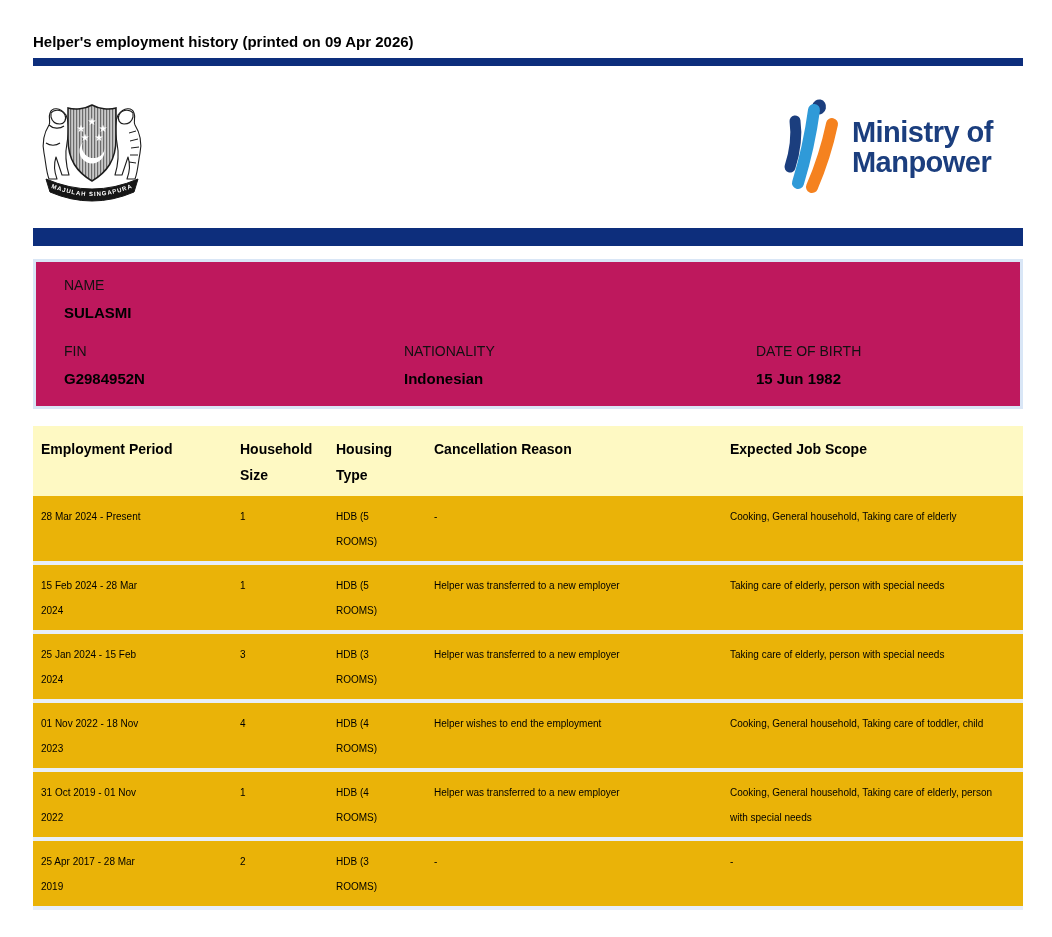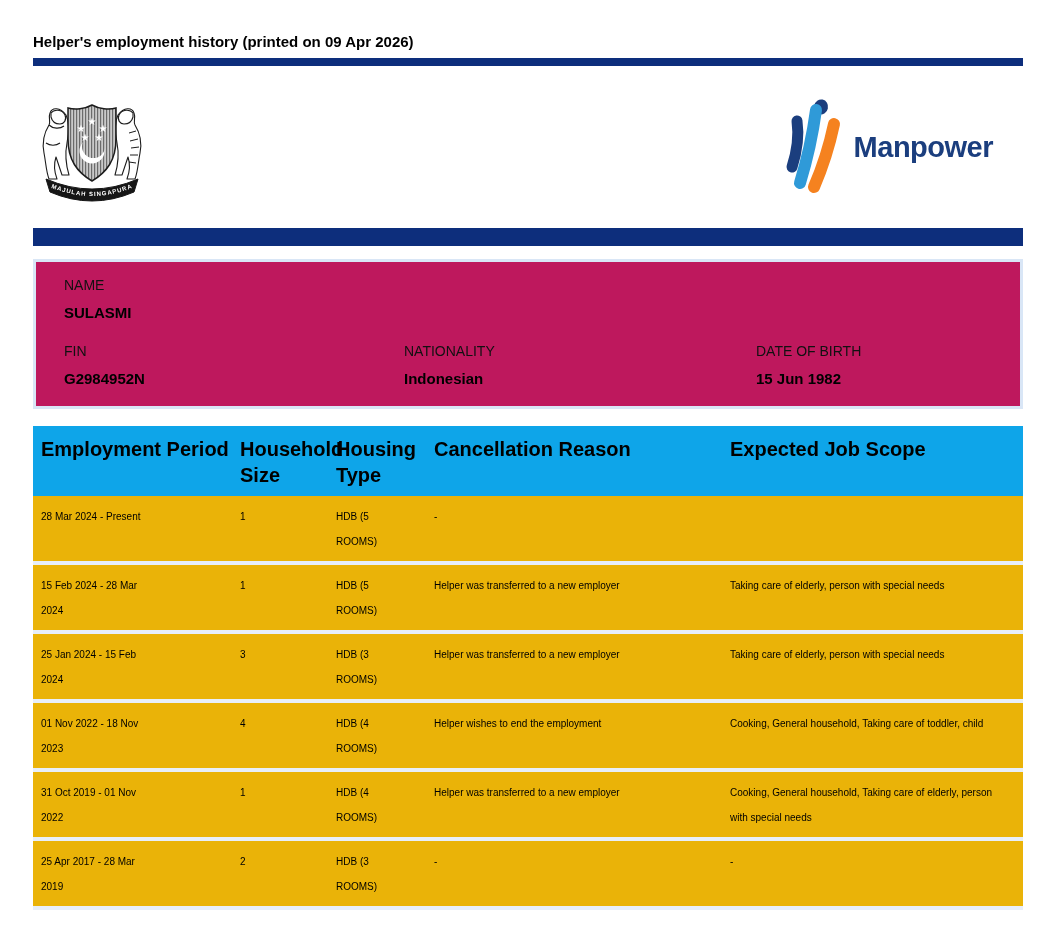--- a/index.html
+++ b/index.html
@@ -55,27 +55,27 @@
   .profile-grid {
     display: grid;
     grid-template-columns: 308px 320px auto;
     margin-top: 12px;
     gap: 32px;
   }
 
   
   .emp-table { margin-top: 17px; }
   .thead {
-    background: #0ea5e9;
+    background: #fef9c3;
     display: grid;
     grid-template-columns: 199px 96px 98px 296px 1fr;
     padding: 10px 0 8px 8px;
     line-height: 26px;
     font-weight: bold;
-    font-size: 20px;
+    font-size: 14px;
   }
   .trow {
     display: grid;
     grid-template-columns: 199px 96px 98px 296px 1fr;
     padding: 8px 0 7px 8px;
     line-height: 25px;
     font-size: 10px;
     border-bottom: 4px solid #e8eff9;
     background: #eab308;
   }
@@ -144,20 +144,21 @@
 
         <ellipse cx="38" cy="10" rx="7" ry="7.6" fill="#1b3e7e" transform="rotate(12 38 10)"></ellipse>
 
         <path d="M14,24 Q17,45 9,70" stroke="#1b3e7e" stroke-width="11" stroke-linecap="round" fill="none"></path>
 
         <path d="M33,13 Q28,50 17,86" stroke="#2f9ad8" stroke-width="12" stroke-linecap="round" fill="none"></path>
 
         <path d="M51,27 Q44,60 31,90" stroke="#f5821f" stroke-width="12" stroke-linecap="round" fill="none"></path>
       </svg>
       <div class="mom-wordmark">
+        <div>Ministry of</div>
         <div>Manpower</div>
       </div>
     </div>
   </div>
 
   <div class="navy-bar"></div>
 
   <div class="info-box">
     <div>
       <div class="field-label">NAME</div>
@@ -204,20 +205,23 @@
           </div>
     <div class="c2">
             <div class="inner">1</div>
           </div>
     <div class="c3">
             <div class="inner">HDB (5 ROOMS)</div>
           </div>
     <div class="c4">
             <div class="inner">-</div>
           </div>
+    <div class="c5">
+            <div class="inner">Cooking, General household, Taking care of elderly</div>
+          </div>
   </div>
 
   <div class="trow">
     <div class="c1">
             <div class="inner">15 Feb 2024 - 28 Mar 2024</div>
           </div>
     <div class="c2">
             <div class="inner">1</div>
           </div>
     <div class="c3">

